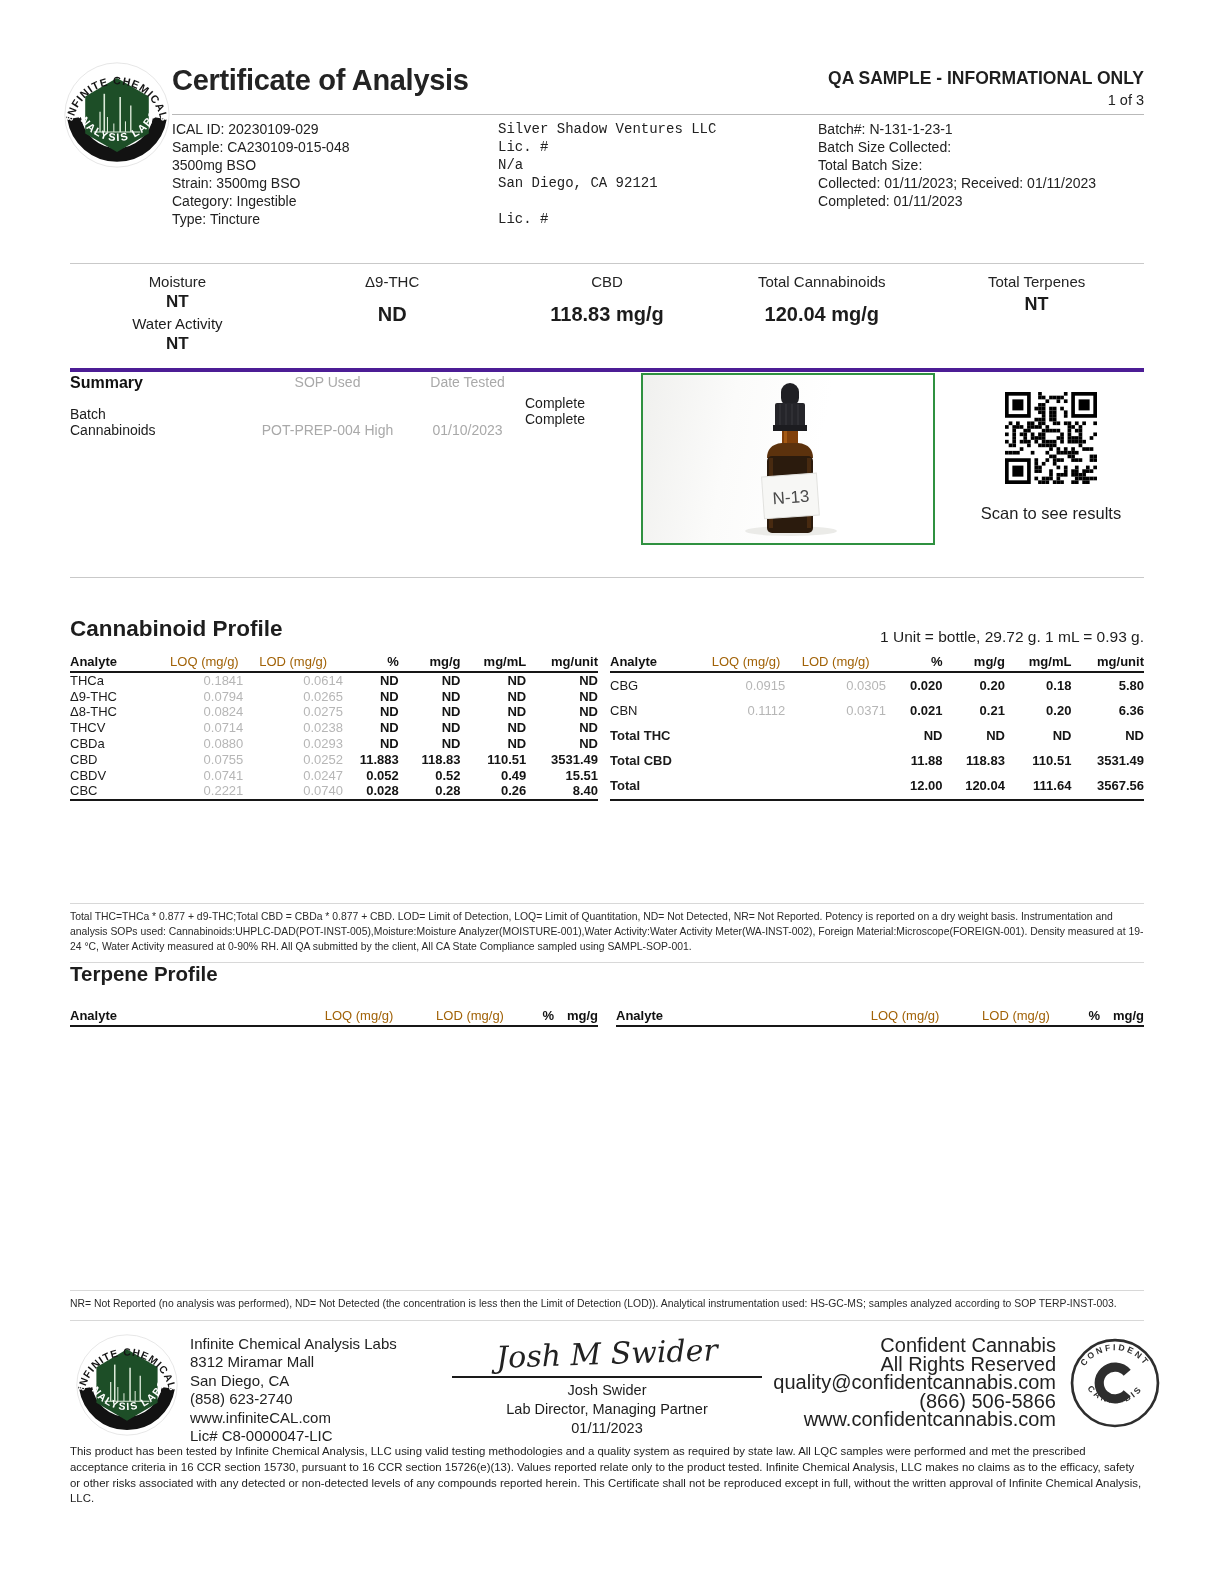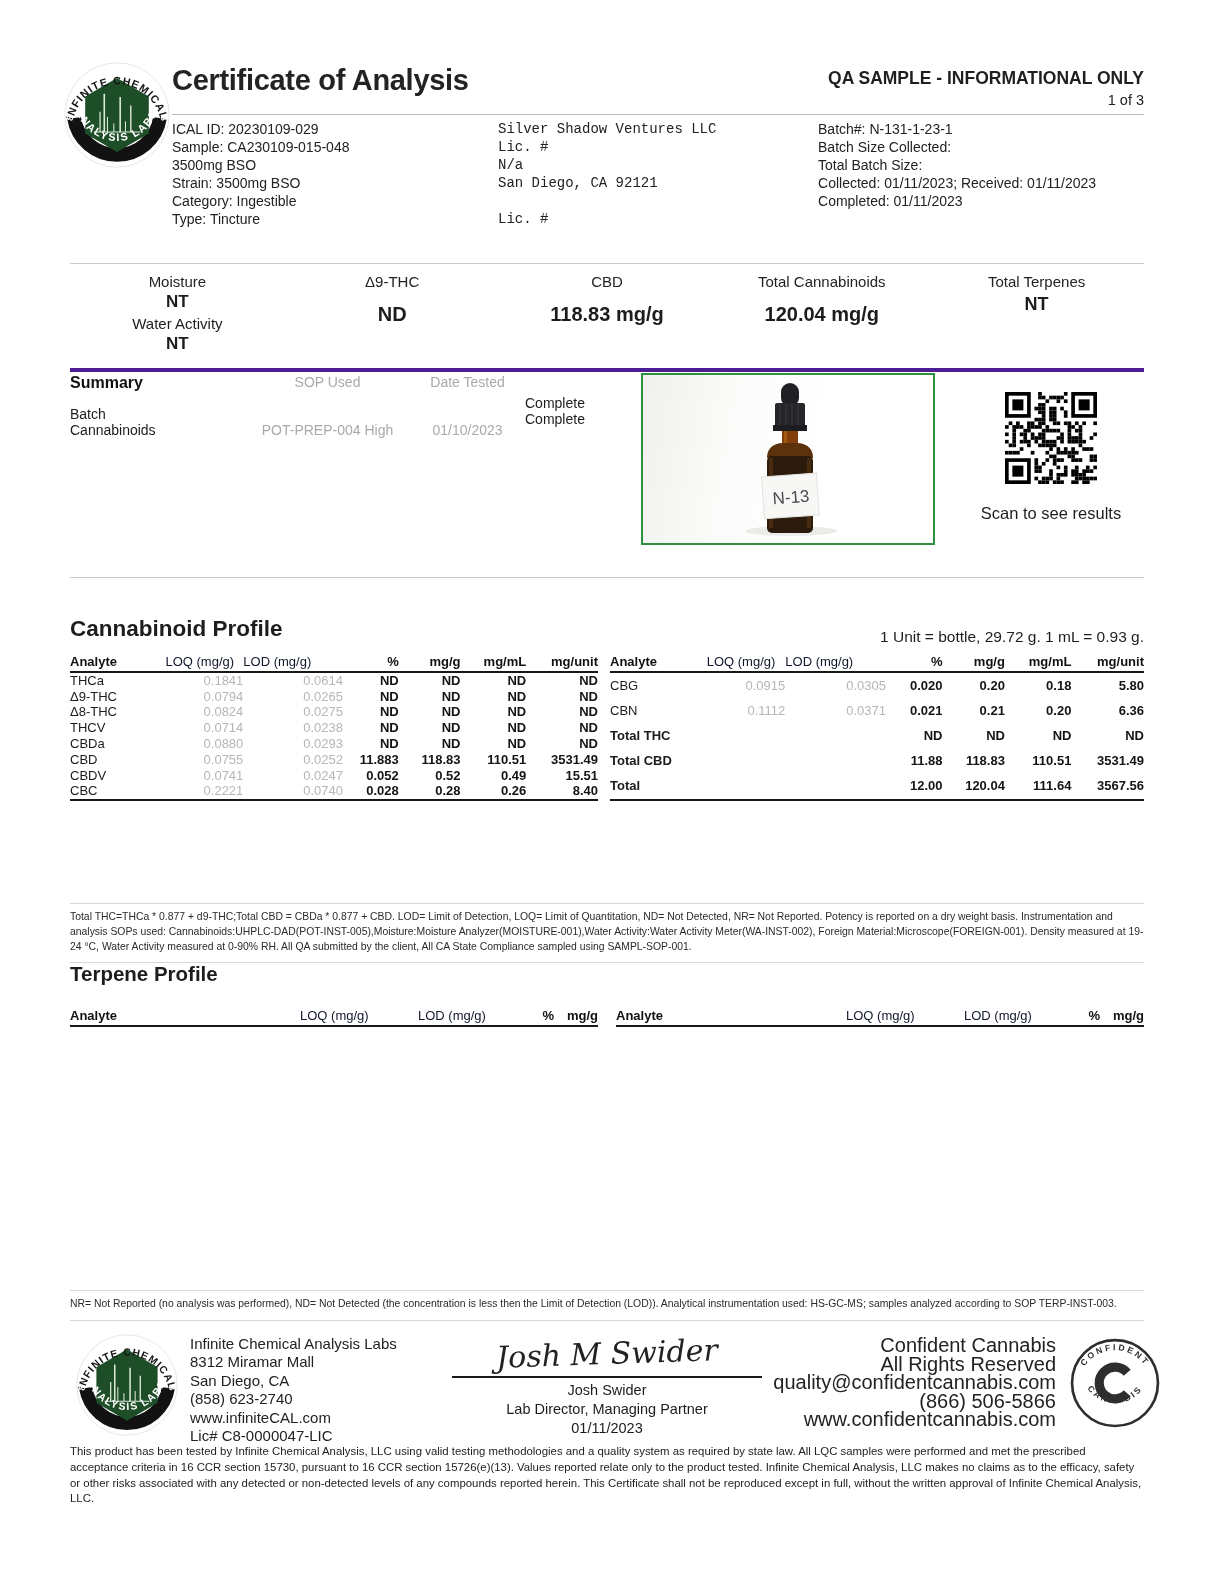--- a/index.html
+++ b/index.html
@@ -54,21 +54,21 @@
   h2.sec-title{margin:0;font-size:22.5px;font-weight:bold;color:#1d1d1d;}
   .unit-note{position:absolute;right:0;bottom:2px;font-size:15.5px;color:#1d1d1d;}
   .cp-tables{display:flex;justify-content:space-between;margin-top:6px;}
   table.coa{border-collapse:collapse;font-size:13px;}
   table.coa.left{width:528px;}
   table.coa.right{width:534px;}
   table.coa th,table.coa td{padding:0;line-height:15.8px;white-space:nowrap;}
   table.coa thead th{border-bottom:2px solid #171717;padding-bottom:1px;}
   table.coa tbody tr:last-child td{border-bottom:2px solid #171717;}
   th.ha{text-align:left;font-weight:bold;color:#111;}
-  th.hg{text-align:left;font-weight:normal;color:#0f172a;}
+  th.hg{text-align:center;font-weight:normal;color:#a16207;}
   th.hv{text-align:right;font-weight:bold;color:#111;}
   td.a{text-align:left;color:#1b1b1b;}
   td.g{text-align:right;color:#b6b6b6;}
   td.v{text-align:right;font-weight:bold;color:#141414;}
   tr.total-row td.a{font-weight:bold;}
   col.c-an{width:96px;}col.c-loq{width:78px;}col.c-lod{width:100px;}
   col.c-pct{width:56px;}col.c-mgg{width:62px;}col.c-mgml{width:66px;}col.c-mgu{width:72px;}
   
   .tp{position:absolute;left:70px;top:962px;width:1074px;}
   .tp-tables{display:flex;justify-content:space-between;margin-top:22px;}

